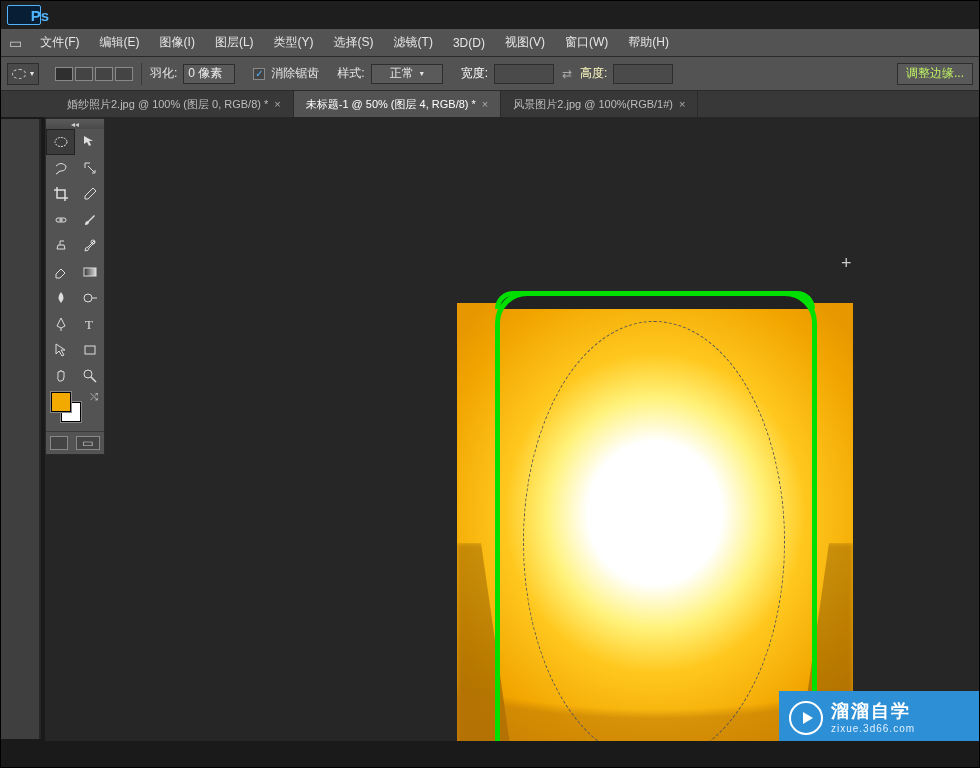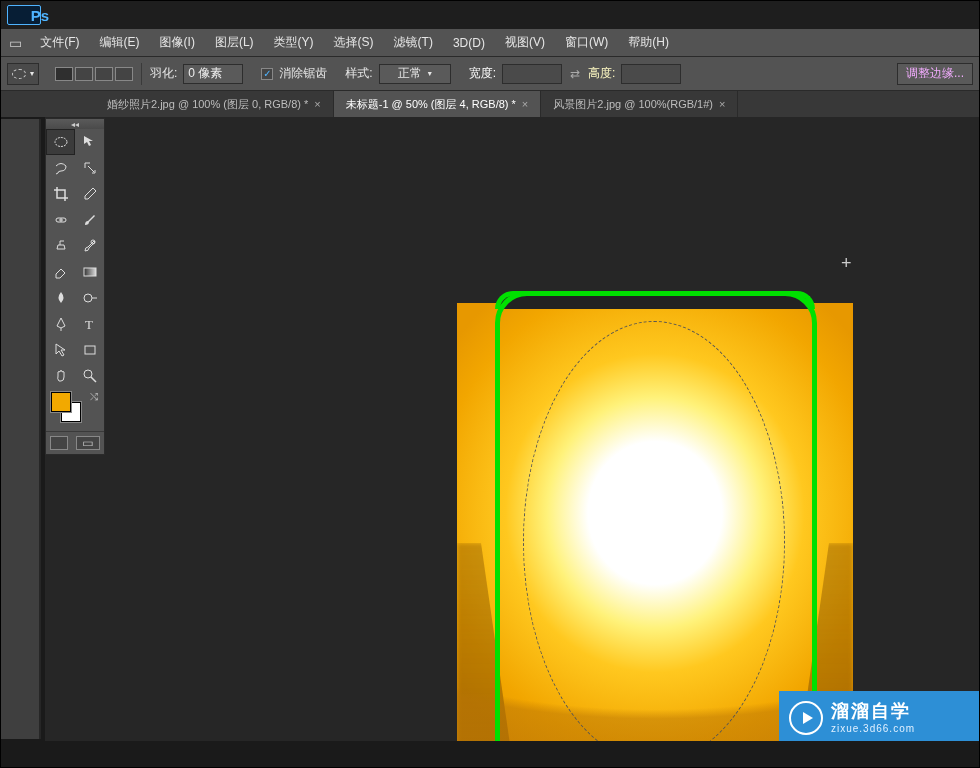--- a/index.html
+++ b/index.html
@@ -81,34 +81,34 @@
     font-size:10px; color:#4fb4ff;
   }
   .check-mark::before { content:"✓"; }
   .select-box {
     display:flex; align-items:center; background:#5a5a5a;
     border:1px solid #2d2d2d; height:20px; padding:0 18px; gap:6px;
     min-width:60px; justify-content:space-between;
   }
   .button {
     background:#5a5a5a; border:1px solid #2d2d2d; height:22px;
-    padding:0 8px; display:flex; align-items:center; color:#f0abfc;
+    padding:0 8px; display:flex; align-items:center; color:#bef264;
   }
   .label { white-space:nowrap; }
   .dim-input { width:60px; height:20px; background:#4a4a4a; border:1px solid #2d2d2d; }
   .swap-icon { width:14px; display:flex; align-items:center; justify-content:center; font-size:12px; color:#aaa; }
   .sep { width:1px; height:22px; background:#3a3a3a; margin:0 2px; }
 
   
   .tabbar {
     height: 26px;
     background: #383838;
     display: flex;
     align-items: stretch;
-    padding-left: 94px;
+    padding-left: 54px;
   }
   .tab {
     padding: 0 12px;
     display: flex; align-items: center; gap:6px;
     font-size: 11px;
     color: #bdbdbd;
     border-right: 1px solid #2a2a2a;
     cursor: default;
   }
   .tab.active { background: #535353; color:#fff;justify-content:flex-end; }
@@ -275,21 +275,21 @@
   </div>
   <span style="width:4px"></span>
   <span style="display:flex;gap:2px">
     <span class="mode-btn" style="background:#2f2f2f"></span>
     <span class="mode-btn"></span>
     <span class="mode-btn"></span>
     <span class="mode-btn"></span>
   </span>
   <span class="sep"></span>
   <span class="label">羽化:</span>
-  <input class="input-box" style="width: 60px;" value="0 像素">
+  <input class="input-box" style="width: 52px;" value="0 像素">
   <span style="width:6px"></span>
   <span class="checkbox check-mark"></span>
   <span class="label">消除锯齿</span>
   <span style="width:6px"></span>
   <span class="label">样式:</span>
   <div class="select-box">
     <span>正常</span>
     <span class="dropdown-arrow">▾</span>
   </div>
   <span style="width:6px"></span>

